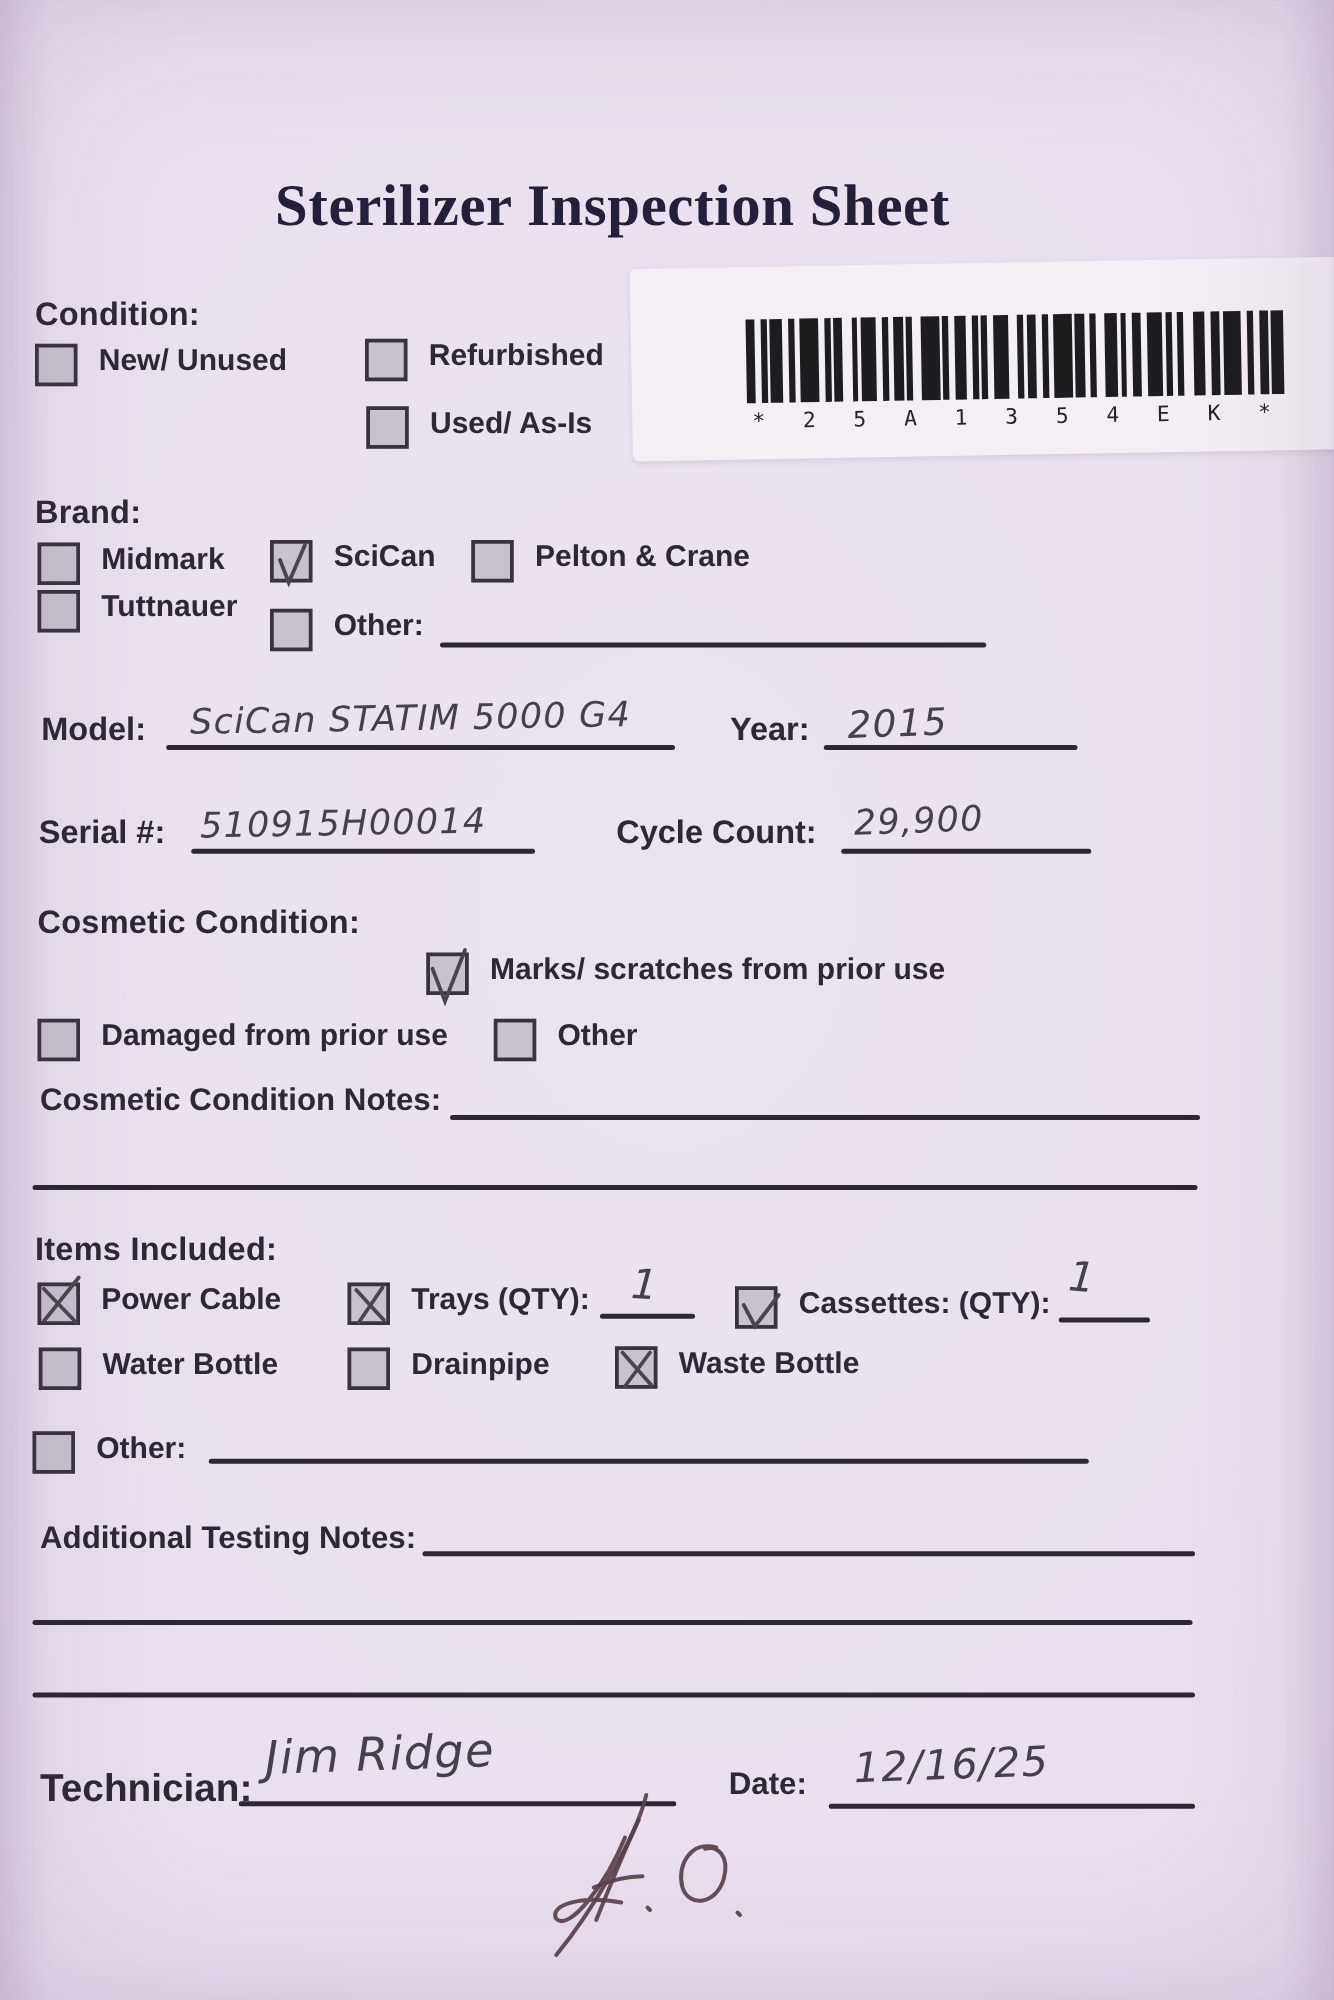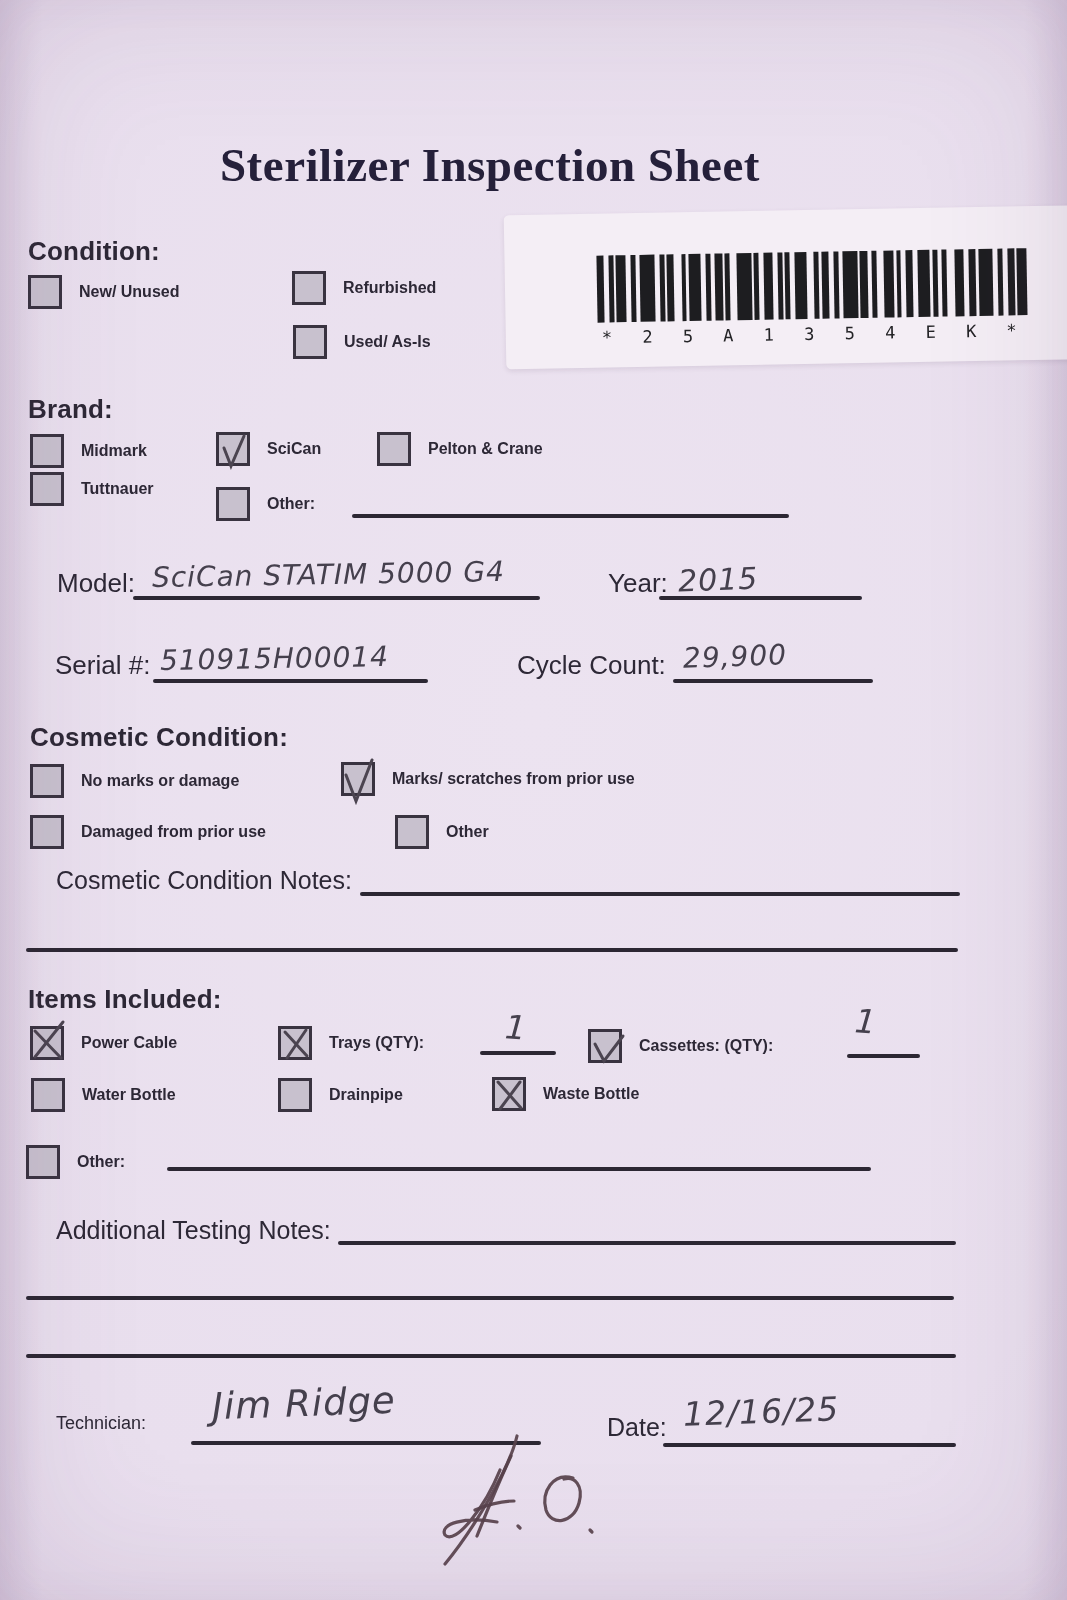--- a/index.html
+++ b/index.html
@@ -8,22 +8,22 @@
     font-family:"Liberation Sans", sans-serif;color:#2d2836;
     background:
       linear-gradient(90deg, rgba(140,110,150,0.14), rgba(0,0,0,0) 4%, rgba(0,0,0,0) 96%, rgba(140,110,150,0.14)),
       radial-gradient(115% 100% at 50% 45%, #ece3f0 0%, #e9dfee 55%, #e0d3e7 100%);
   }
   .page::after{content:"";position:absolute;inset:0;pointer-events:none;
     box-shadow:inset 0 0 150px rgba(96,66,108,0.14), inset 0 0 40px rgba(96,66,108,0.05);}
   .title{position:absolute;left:110px;top:138px;width:760px;text-align:center;
     font-family:"Liberation Serif", serif;font-weight:bold;font-size:47px;color:#25203a;letter-spacing:.5px;}
   .h{position:absolute;font-weight:bold;font-size:26px;letter-spacing:.2px;}
-  .flabel{position:absolute;font-weight:normal;font-size:26px;margin-left:24px;}
-  .opt{position:absolute;display:flex;align-items:center;gap:17px;font-weight:bold;font-size:16px;white-space:nowrap;}
+  .flabel{position:absolute;font-weight:bold;font-size:26px;}
+  .opt{position:absolute;display:flex;gap:17px;font-weight:bold;font-size:24px;white-space:nowrap;}
   .box{position:relative;flex:none;width:28px;height:28px;border:3.5px solid #393340;background:#c8c1ce;}
   .box svg{position:absolute;left:-8px;top:-8px;width:46px;height:46px;overflow:visible;}
   .box path{fill:none;stroke:#4b4450;stroke-width:3;stroke-linecap:round;}
   .line{position:absolute;height:3.5px;background:#2c2733;border-radius:2px;}
   .hand{position:absolute;font-family:"DejaVu Sans", sans-serif;font-style:italic;
     color:#45404d;white-space:nowrap;letter-spacing:1px;}
   .sticker{position:absolute;left:505px;top:210px;width:600px;height:154px;background:#f4eef5;
     border-radius:5px;transform:rotate(-1deg);box-shadow:0 2px 5px rgba(70,50,80,0.12);}
   .bars{position:absolute;left:92px;top:42px;width:438px;height:67px;display:flex;}
   .bctext{position:absolute;left:96px;top:114px;width:438px;font-family:"DejaVu Sans Mono", monospace;
@@ -165,24 +165,20 @@
   <div class="hand" style="left:678px;top:562px;font-size:30px;transform:rotate(-2deg)">2015</div>
 
   <div class="flabel" style="left:31px;top:650px">Serial #:</div>
   <div class="line" style="left:153px;top:679px;width:275px"></div>
   <div class="hand" style="left:160px;top:642px;font-size:28px;transform:rotate(-1deg)">510915H00014</div>
   <div class="flabel" style="left:493px;top:650px">Cycle Count:</div>
   <div class="line" style="left:673px;top:679px;width:200px"></div>
   <div class="hand" style="left:683px;top:640px;font-size:28px;transform:rotate(-2deg)">29,900</div>
 
   <div class="h" style="left:30px;top:722px">Cosmetic Condition:</div>
-  <div class="opt" style="left:30px;top:764px">
-    <span class="box"></span>
-    <span>No marks or damage</span>
-  </div>
   <div class="opt" style="left:30px;top:815px">
     <span class="box"></span>
     <span>Damaged from prior use</span>
   </div>
   <div class="opt" style="left:341px;top:762px">
     <span class="box">
       <svg>
           <path d="M10 18 L20 44 L36 3"></path>
         </svg>
     </span>
@@ -248,21 +244,21 @@
     <span class="box"></span>
     <span>Other:</span>
   </div>
   <div class="line" style="left:167px;top:1167px;width:704px"></div>
 
   <div class="flabel" style="left:32px;top:1216px;font-size:25px">Additional Testing Notes:</div>
   <div class="line" style="left:338px;top:1241px;width:618px"></div>
   <div class="line" style="left:26px;top:1296px;width:928px"></div>
   <div class="line" style="left:26px;top:1354px;width:930px"></div>
 
-  <div class="flabel" style="left:32px;top:1413px;font-size:18px">Technician:</div>
+  <div class="flabel" style="left:32px;top:1413px;font-size:31px">Technician:</div>
   <div class="line" style="left:191px;top:1441px;width:350px"></div>
   <div class="hand" style="left:212px;top:1382px;font-size:37px;transform:rotate(-2deg)">Jim Ridge</div>
   <div class="flabel" style="left:583px;top:1413px;font-size:25px">Date:</div>
   <div class="line" style="left:663px;top:1443px;width:293px"></div>
   <div class="hand" style="left:683px;top:1392px;font-size:33px;transform:rotate(-2deg)">12/16/25</div>
 
   <svg class="sig" viewBox="0 0 210 170">
     <path d="M102 14 C94 48 58 108 30 142"></path>
     <path d="M85 48 C70 85 40 124 30 113 C24 102 50 94 82 100"></path>
     <path d="M96 34 C83 62 70 94 62 114"></path>

